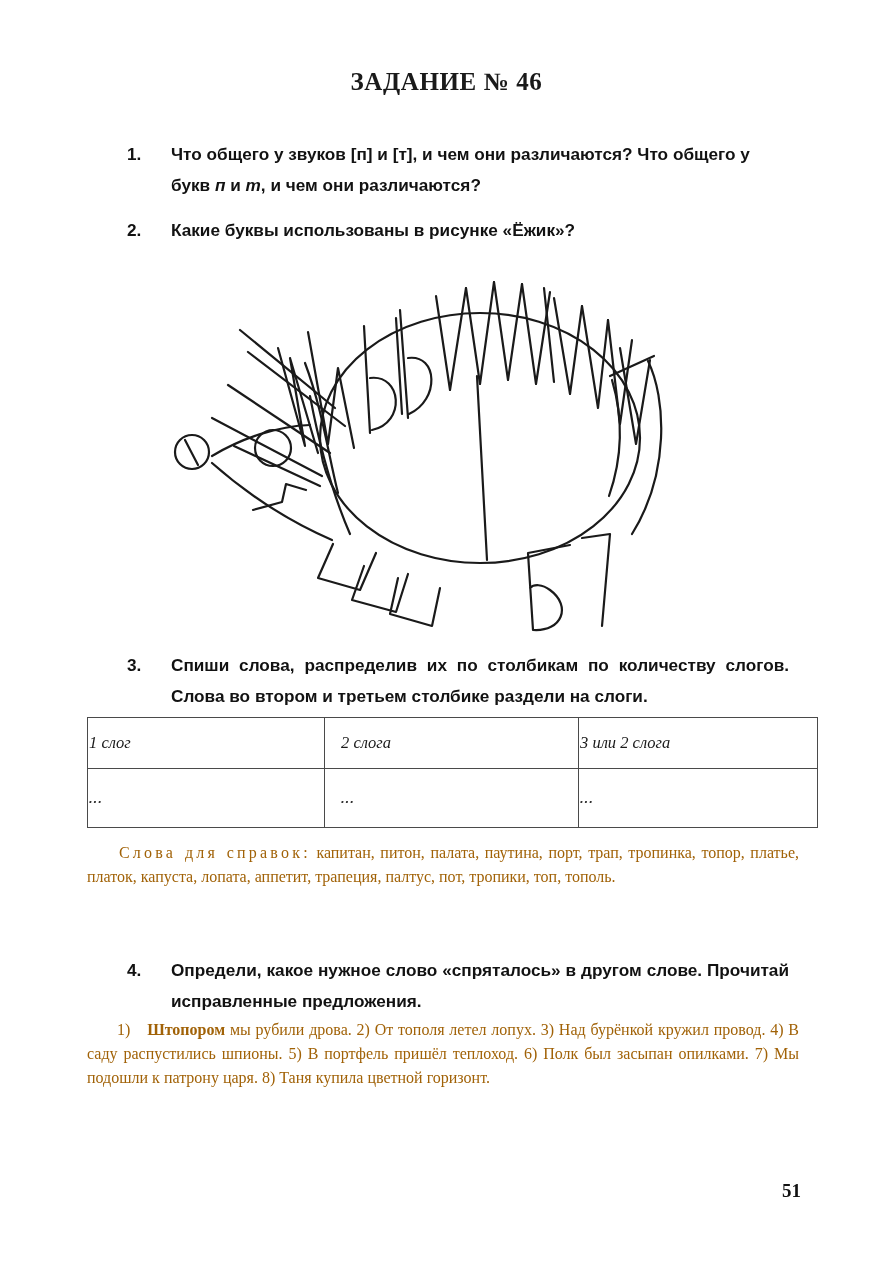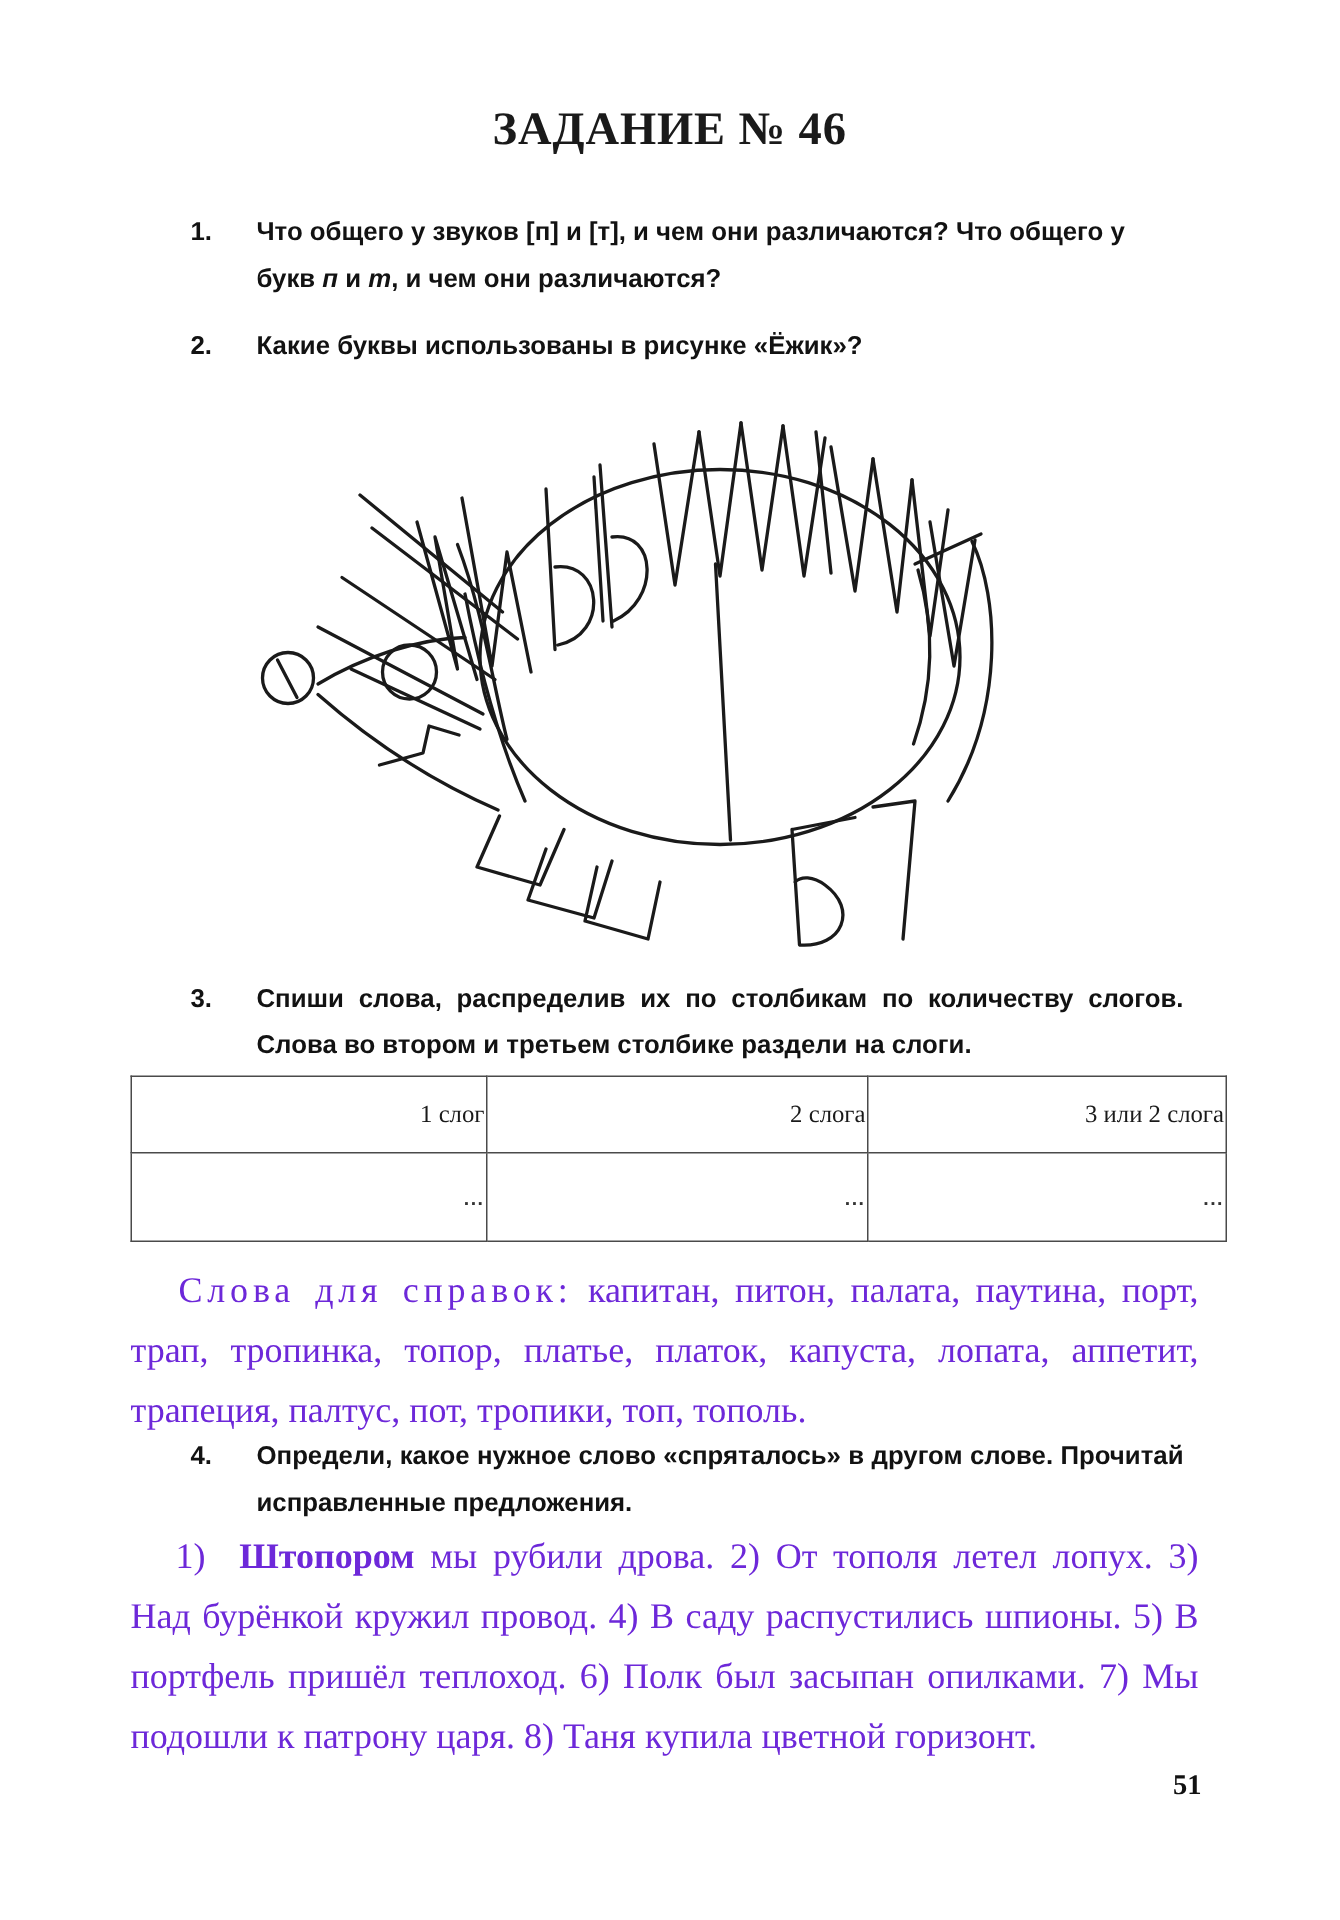--- a/index.html
+++ b/index.html
@@ -24,21 +24,21 @@
 
   
   .page-title {
     position: absolute;
     left: 0;
     top: 68px;
     width: 893px;
     text-align: center;
     font-family: "Liberation Serif", serif;
     font-weight: bold;
-    font-size: 31px;
+    font-size: 25px;
     letter-spacing: 0.6px;
     color: #1a1a1a;
   }
 
   
   .task {
     position: absolute;
     font-family: "Liberation Sans", sans-serif;
     font-weight: bold;
     font-size: 17.2px;
@@ -79,45 +79,46 @@
   .tbl {
     position: absolute;
     left: 87px;
     top: 717px;
     width: 706px;
     border-collapse: collapse;
     table-layout: fixed;
   }
   .tbl td {
     border: 1.6px solid #4a4a4a;
-    text-align: right;
+    text-align: left;
     font-family: "Liberation Serif", serif;
     font-size: 16.5px;
     color: #1a1a1a;
+    font-style: italic;
   }
   .tbl .hdr td { height: 48px; vertical-align: middle; }
   .tbl .row td { height: 56px; vertical-align: middle; }
   .tbl .dots {
     font-family: "Liberation Sans", sans-serif;
     font-weight: bold;
     font-size: 13px;
     letter-spacing: 1px;
     color: #333;
   }
   .col1 { width: 234px; }
   .col2 { width: 236px; padding-left: 16px; }
   .col3 { width: 236px; }
 
   
   .para {
     position: absolute;
     font-family: "Liberation Serif", serif;
-    font-size: 24px;
-    line-height: 40px;
-    color: #6d28d9;
+    font-size: 16px;
+    line-height: 24px;
+    color: #a16207;
     text-align: justify;
   }
   #refwords { left: 87px; top: 841px; width: 712px; }
   #refwords .sp {
     letter-spacing: 3.2px;
   }
   #refwords .lead-in { padding-left: 32px; }
 
   #sentences { left: 87px; top: 1018px; width: 712px; }
   #sentences .ind { padding-left: 30px; }

